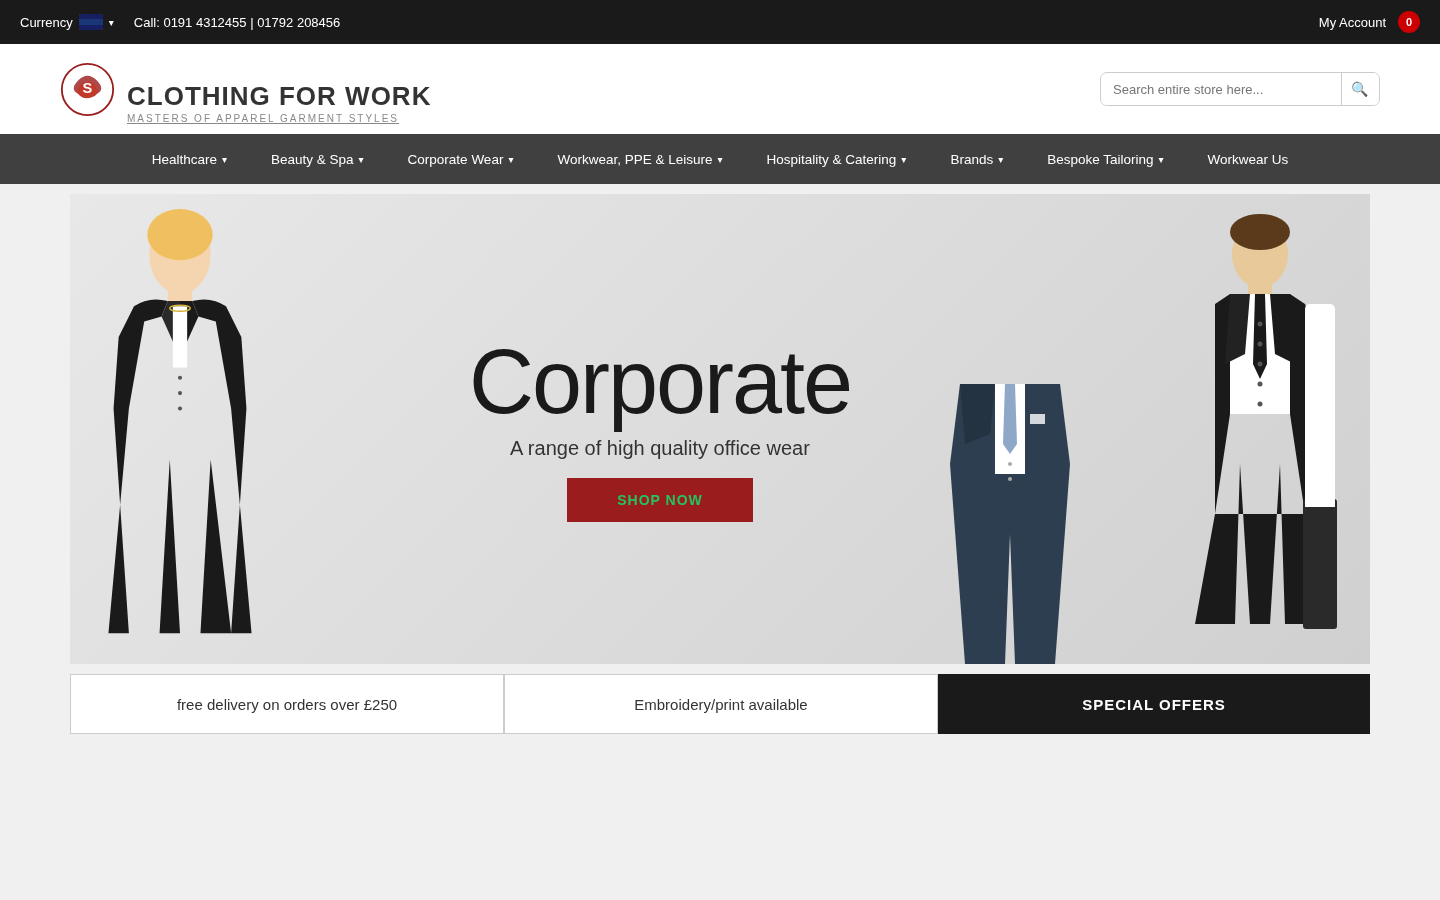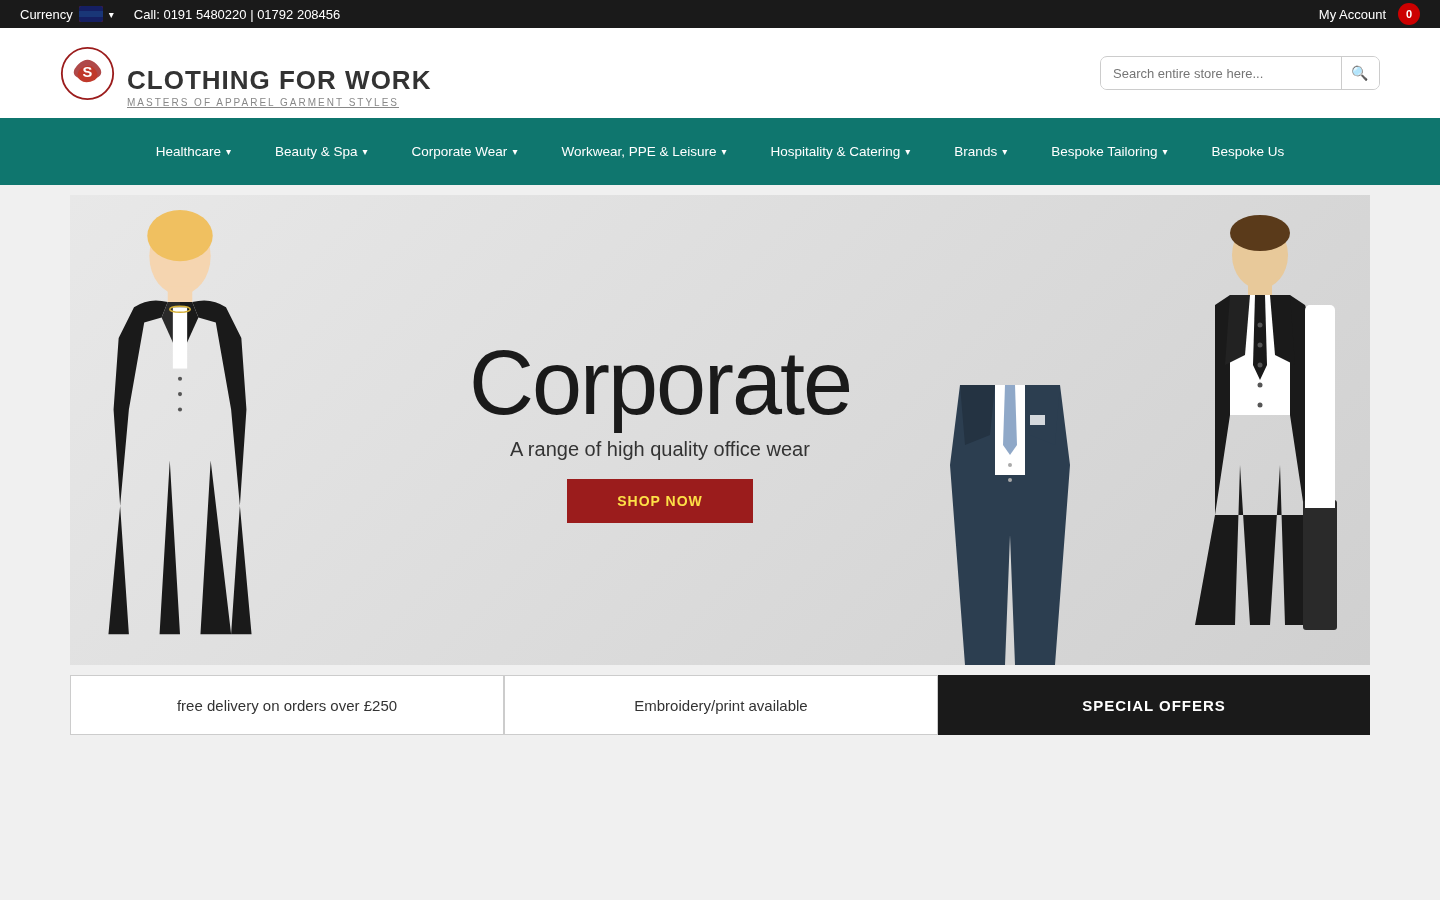--- a/index.html
+++ b/index.html
@@ -6,21 +6,21 @@
     body { font-family: Arial, sans-serif; background: #f0f0f0; width: 1440px; }
 
     
     .top-bar {
       background: #1a1a1a;
       color: #fff;
       display: flex;
       align-items: center;
       justify-content: space-between;
       padding: 0 20px;
-      height: 28px;
+      height: 44px;
       font-size: 13px;
     }
     .top-bar-left { display: flex; align-items: center; gap: 20px; }
     .currency-selector { display: flex; align-items: center; gap: 6px; cursor: pointer; }
     .flag-icon {
       width: 24px; height: 16px;
       display: inline-block;
       background: linear-gradient(to bottom, #CF142B 33%, #fff 33%, #fff 66%, #CF142B 66%);
       position: relative;
       border-radius: 2px;
@@ -80,25 +80,25 @@
       border: none;
       border-left: 1px solid #ccc;
       padding: 8px 10px;
       cursor: pointer;
       color: #888;
       font-size: 14px;
     }
 
     
     .nav {
-      background: #0f766e;
+      background: #404040;
       display: flex;
       align-items: center;
       justify-content: center;
-      height: 67px;
+      height: 50px;
       gap: 0;
     }
     .nav-item {
       color: #fff;
       font-size: 13.5px;
       padding: 0 22px;
       height: 50px;
       display: flex; align-items: center; gap: 5px;
       cursor: pointer;
       white-space: nowrap;
@@ -177,21 +177,21 @@
       line-height: 1;
       margin-bottom: 10px;
     }
     .hero-subtitle {
       font-size: 20px;
       color: #333;
       margin-bottom: 18px;
     }
     .shop-btn {
       background: #9b1c1c;
-      color: #fde047;
+      color: #22c55e;
       border: none;
       padding: 14px 50px;
       font-size: 14px;
       font-weight: bold;
       letter-spacing: 1px;
       cursor: pointer;
       text-transform: uppercase;
     }
 
     
@@ -228,21 +228,21 @@
 </head>
 <body>
 
 <div class="top-bar">
   <div class="top-bar-left">
     <div class="currency-selector">
       <span>Currency</span>
       <span class="flag-icon"></span>
       <span class="chevron-down">▾</span>
     </div>
-    <span>Call: 0191 5480220 | 01792 208456</span>
+    <span>Call: 0191 4312455 | 01792 208456</span>
   </div>
   <div class="top-bar-right">
     <span style="cursor:pointer;">My Account</span>
     <div class="cart-icon">
       <span>0</span>
     </div>
   </div>
 </div>
 
 <div class="header">
@@ -269,21 +269,21 @@
 </div>
 
 <nav class="nav" id="nav-bar">
     <div class="nav-item">Healthcare<span class="nav-arrow">▾</span></div>
     <div class="nav-item">Beauty &amp; Spa<span class="nav-arrow">▾</span></div>
     <div class="nav-item">Corporate Wear<span class="nav-arrow">▾</span></div>
     <div class="nav-item">Workwear, PPE &amp; Leisure<span class="nav-arrow">▾</span></div>
     <div class="nav-item">Hospitality &amp; Catering<span class="nav-arrow">▾</span></div>
     <div class="nav-item">Brands<span class="nav-arrow">▾</span></div>
     <div class="nav-item">Bespoke Tailoring<span class="nav-arrow">▾</span></div>
-    <div class="nav-item">Bespoke Us</div>
+    <div class="nav-item">Workwear Us</div>
   </nav>
 
 <div class="hero">
   <div class="hero-bg"></div>
 
   <div class="figure-left">
     <svg viewBox="0 0 200 450" class="person-female" xmlns="http://www.w3.org/2000/svg">
 
       <ellipse cx="100" cy="50" rx="30" ry="38" fill="#f5d5b0"></ellipse>
 

